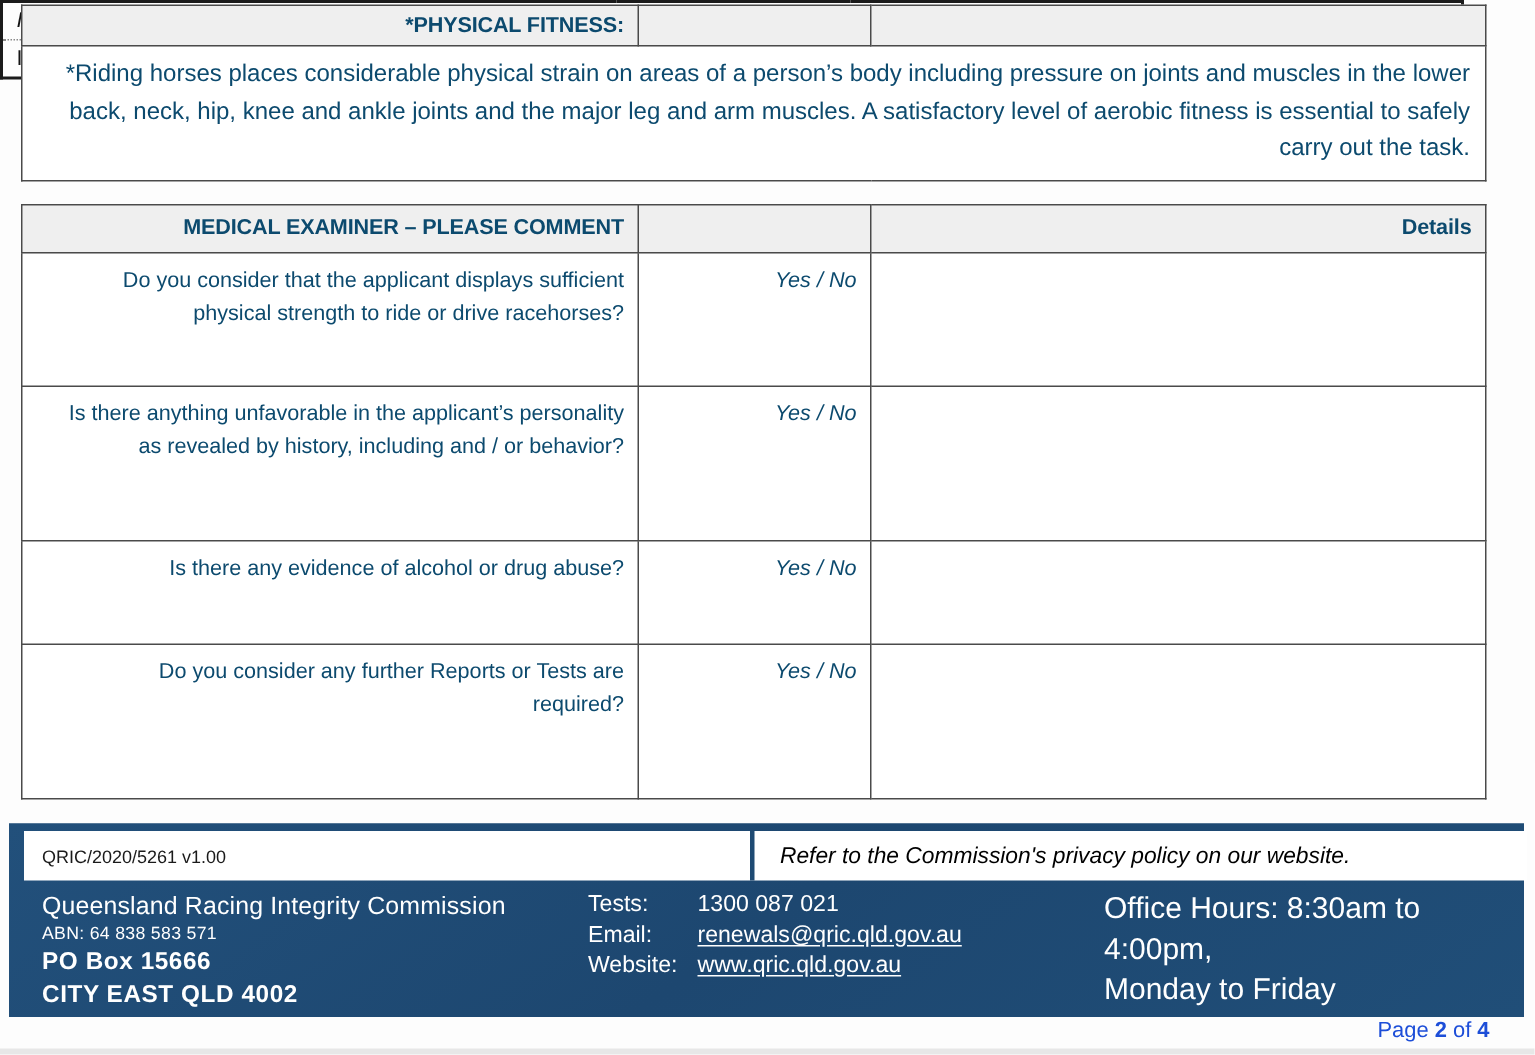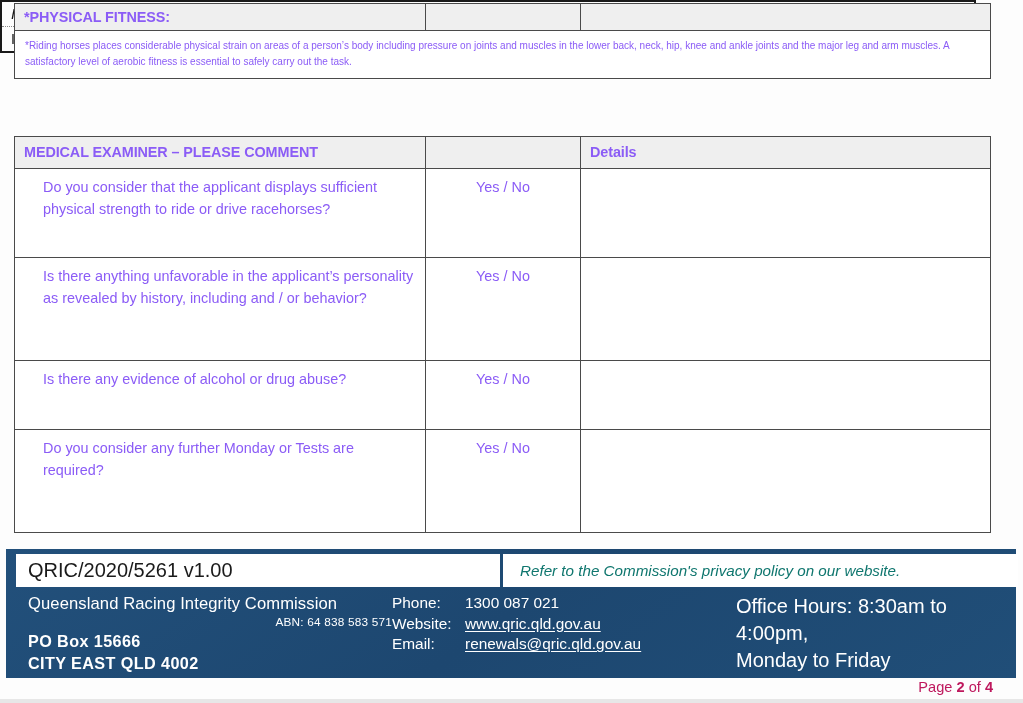--- a/index.html
+++ b/index.html
@@ -29,45 +29,47 @@
     border-collapse: collapse;
     table-layout: fixed;
     background: #ffffff;
   }
   .doc-table td {
     border: 1px solid #4a4a4a;
     vertical-align: top;
     padding: 5px 9px 6px 9px;
     font-size: 14.4px;
     line-height: 1.42;
-    color: #8b5cf6;
+    color: #0c4a6e;
+    text-align: right;
   }
   .hdr-cell {
     background: #efefef;
     font-weight: bold;
     font-size: 14.2px;
     letter-spacing: -0.1px;
     padding-top: 4px;
     padding-bottom: 4px;
   }
   .hdr-blank { background: #efefef; }
   .yn {
     text-align: center;
     font-size: 14.4px;
     color: #151515;
+    font-style: italic;
   }
   .details-empty { background: #ffffff; }
 
   
   #tbl-fitness { left: 14px; top: 3px; width: 976px; }
   #tbl-fitness .pf-head td { height: 19px; padding-top: 3px; padding-bottom: 3px; }
   #tbl-fitness .pf-body td {
     padding: 7px 10px 9px 10px;
     line-height: 1.52;
-    font-size: 10px;
+    font-size: 16px;
   }
 
   
   #tbl-examiner { left: 14px; top: 136px; width: 976px; }
   #tbl-examiner .q-cell { line-height: 1.52; padding-top: 8px; padding-left: 28px; }
   #tbl-examiner .yn { padding-top: 8px; }
 
   
   #tbl-pregnancy {
     left: 14px;
@@ -113,35 +115,35 @@
     top: 5px;
     width: 1002px;
     height: 33px;
     background: #ffffff;
     display: flex;
     align-items: center;
   }
   .version-left {
     width: 484px;
     padding-left: 12px;
-    font-size: 20px;
+    font-size: 12px;
     color: #1a1a1a;
     box-sizing: border-box;
   }
   .version-divider {
     width: 3px;
     align-self: stretch;
     background: #1e4a73;
   }
   .version-right {
     flex: 1;
     padding-left: 17px;
     font-size: 15.2px;
     font-style: italic;
-    color: #0f766e;
+    color: #000000;
   }
 
   .footer-cols {
     position: absolute;
     left: 0;
     top: 44px;
     width: 1010px;
     height: 85px;
     display: flex;
     color: #ffffff;
@@ -149,38 +151,38 @@
   .fc {
     box-sizing: border-box;
     font-size: 15.4px;
     line-height: 1.34;
   }
   .fc-org { width: 386px; padding-left: 22px; }
   .fc-contact { width: 344px; }
   .fc-hours { flex: 1; }
 
   .org-name { font-size: 16.6px; letter-spacing: 0.1px; }
-  .org-abn { font-size: 11.8px; letter-spacing: 0.2px; text-align: right; }
+  .org-abn { font-size: 11.8px; letter-spacing: 0.2px; }
   .org-line { font-size: 16.2px; letter-spacing: 0.4px; font-weight: bold; }
 
   .contact-row { display: flex; }
   .contact-label { width: 73px; font-size: 15.4px; }
   .contact-value { font-size: 15.4px; }
   .contact-value.linked {
     text-decoration: underline;
     text-underline-offset: 2px;
   }
   .hours-line { font-size: 20px; }
 
   .page-number {
     position: absolute;
     right: 30px;
     top: 679px;
     font-size: 14.6px;
-    color: #be185d;
+    color: #1d4ed8;
   }
   .page-number b { font-weight: bold; }
 
   
   .scan-edge {
     position: absolute;
     left: 0;
     bottom: 0;
     width: 1023px;
     height: 4px;
@@ -235,21 +237,21 @@
         <td class="details-empty"></td>
       </tr>
 
       <tr>
         <td class="q-cell" style="height:54px">Is there any evidence of alcohol or drug abuse?</td>
         <td class="yn">Yes / No</td>
         <td class="details-empty"></td>
       </tr>
 
       <tr>
-        <td class="q-cell" style="height:88px">Do you consider any further Monday or Tests are required?</td>
+        <td class="q-cell" style="height:88px">Do you consider any further Reports or Tests are required?</td>
         <td class="yn">Yes / No</td>
         <td class="details-empty"></td>
       </tr>
     </tbody>
   </table>
 
   <table id="tbl-pregnancy">
     <colgroup>
       <col style="width:409px">
         <col style="width:155px">
@@ -280,30 +282,30 @@
 
         <div class="fc fc-org">
           <div class="org-name">Queensland Racing Integrity Commission</div>
           <div class="org-abn">ABN: 64 838 583 571</div>
           <div class="org-line">PO Box 15666</div>
           <div class="org-line">CITY EAST  QLD  4002</div>
         </div>
 
         <div class="fc fc-contact">
           <div class="contact-row">
-            <span class="contact-label">Phone:</span>
+            <span class="contact-label">Tests:</span>
             <span class="contact-value">1300 087 021</span>
+          </div>
+          <div class="contact-row">
+            <span class="contact-label">Email:</span>
+            <span class="contact-value linked">renewals@qric.qld.gov.au</span>
           </div>
           <div class="contact-row">
             <span class="contact-label">Website:</span>
             <span class="contact-value linked">www.qric.qld.gov.au</span>
-          </div>
-          <div class="contact-row">
-            <span class="contact-label">Email:</span>
-            <span class="contact-value linked">renewals@qric.qld.gov.au</span>
           </div>
         </div>
 
         <div class="fc fc-hours">
           <div class="hours-line">Office Hours: 8:30am to 4:00pm,</div>
           <div class="hours-line">Monday to Friday</div>
         </div>
 
       </div>
     </div>

